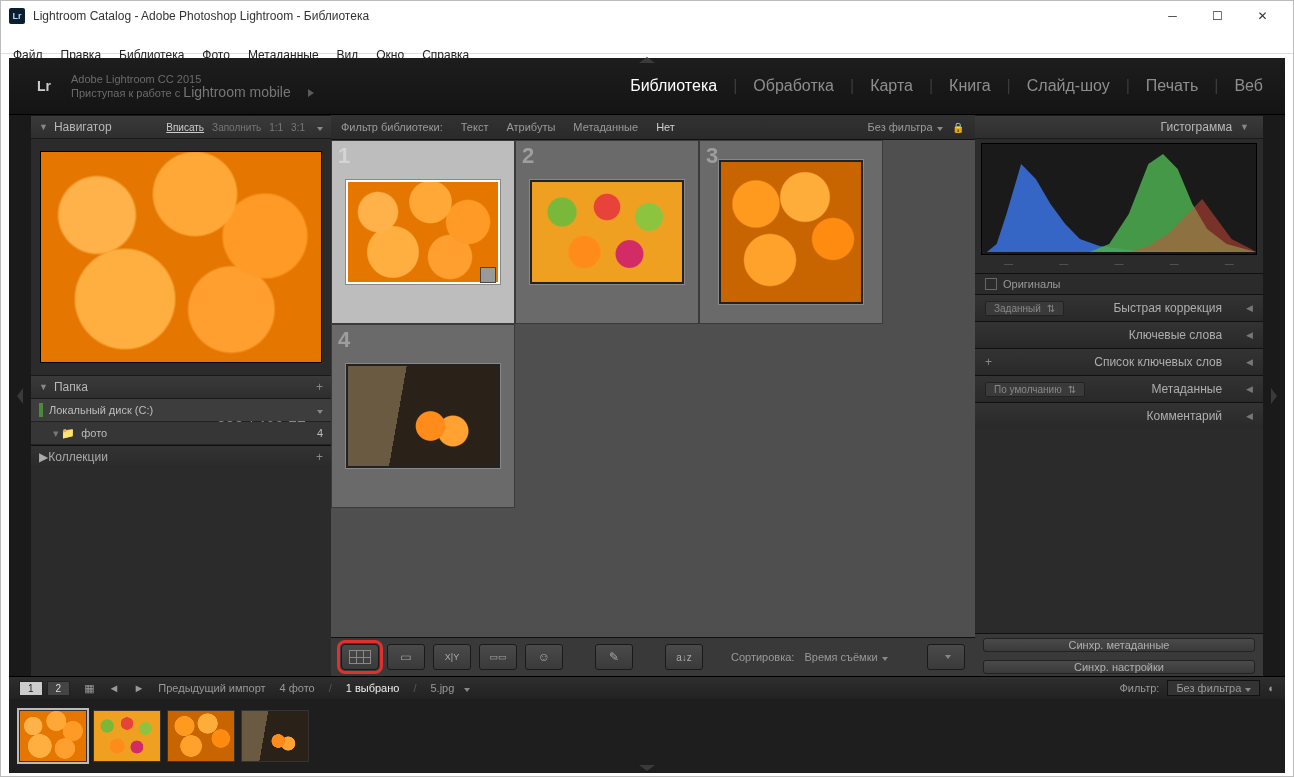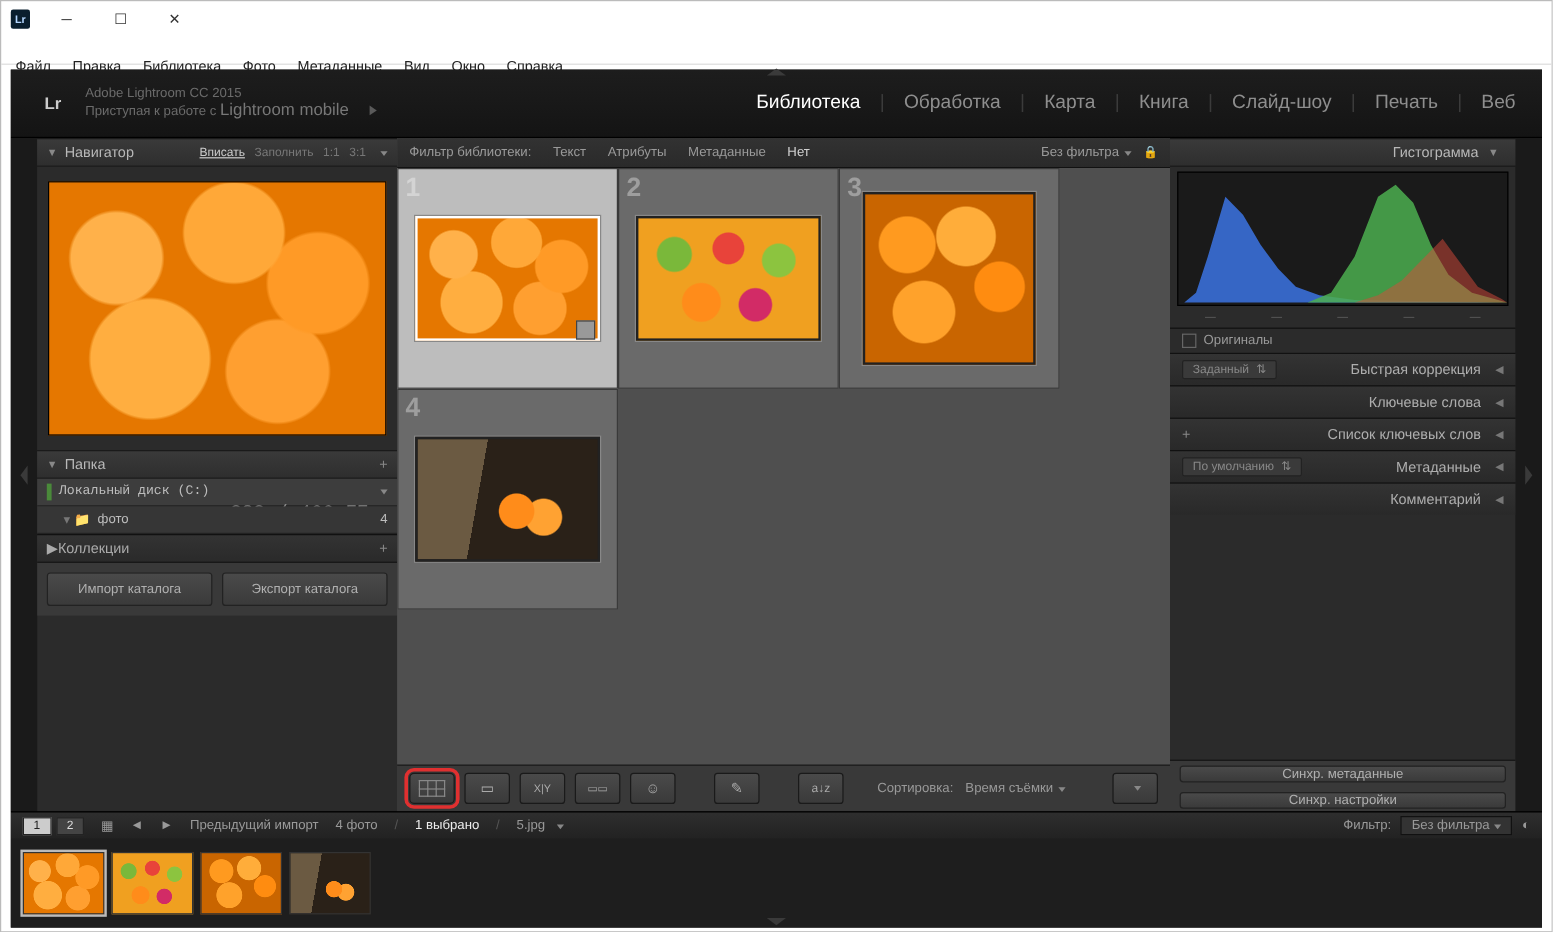--- a/index.html
+++ b/index.html
@@ -54,21 +54,21 @@
      radial-gradient(circle at 60% 25%, #ffad3a 0 18%, transparent 19%),
      radial-gradient(circle at 80% 55%, #ff8c10 0 15%, transparent 16%),
      radial-gradient(circle at 35% 70%, #ffa22b 0 19%, transparent 20%),
      #c96500;}
   .still-life { background:
      radial-gradient(circle at 55% 60%, #ff8c1a 0 14%, transparent 15%),
      radial-gradient(circle at 70% 65%, #ffa232 0 12%, transparent 13%),
      linear-gradient(100deg, #6b5a42 0 35%, transparent 35%),
      #2a2118;}
   .folder-row { height:22px; display:flex; align-items:center; background:#363636; padding:0 8px; font-size:11px; color:#bdbdbd; border-bottom:1px solid #222;}
-  .folder-row.sel { background:#3d3d3d;font-family:Liberation Mono, monospace;}
+  .folder-row.sel { background:#3d3d3d;}
   .folder-tag { width:4px; height:14px; background:#4a8a3a; margin-right:6px;}
   .plus { margin-left:auto; color:#888;}
   .collapsed-h { height:22px; background:linear-gradient(#333,#2a2a2a); display:flex; align-items:center; padding:0 8px; font-size:12px; color:#aaa; border-top:1px solid #111;}
   .btn-row { display:flex; gap:8px; padding:8px; background:#393939; border-top:1px solid #111;}
   .btn { flex:1; height:26px; background:linear-gradient(#4a4a4a,#3a3a3a); border:1px solid #222; border-radius:3px; display:flex; align-items:center; justify-content:center; font-size:11px; color:#b0b0b0;}
   .filter-bar { height:24px; background:linear-gradient(#323232,#2a2a2a); display:flex; align-items:center; padding:0 10px; font-size:11px; color:#9a9a9a; gap:18px; border-bottom:1px solid #111;}
   .filter-bar .none { color:#d0d0d0;}
   .filter-bar .right-side { margin-left:auto; display:flex; align-items:center; gap:10px;}
   .grid-area { flex:1; background:#4f4f4f; overflow:hidden; position:relative;}
   .grid-wrap { display:grid; grid-template-columns:repeat(3, 184px); grid-auto-rows:184px; gap:0;}
@@ -88,41 +88,42 @@
     linear-gradient(#888,#888) 0 0/1px 100% no-repeat,
     linear-gradient(#888,#888) 33% 0/1px 100% no-repeat,
     linear-gradient(#888,#888) 66% 0/1px 100% no-repeat,
     linear-gradient(#888,#888) 100% 0/1px 100% no-repeat;}
   .sort-area { margin-left:20px; display:flex; align-items:center; gap:10px; font-size:11px; color:#999;}
   .histogram { height:110px; margin:4px 6px; background:#1a1a1a; border:1px solid #000; position:relative; overflow:hidden;}
   .histo-svg { width:100%; height:100%; }
   .histo-ticks { height:14px; display:flex; justify-content:space-around; font-size:9px; color:#666; padding:0 6px;}
   .histo-row { height:20px; display:flex; align-items:center; padding:0 10px; font-size:11px; color:#999; border-top:1px solid #111;}
   .checkbox { width:10px; height:10px; border:1px solid #666; margin-right:6px;}
-  .r-sect { height:26px; background:linear-gradient(#333,#292929); display:flex; align-items:center; padding:0 10px; font-size:12px; color:#aeaeae; border-top:1px solid #111; justify-content:flex-end; gap:12px;}
+  .r-sect { height:26px; background:linear-gradient(#333,#292929); display:flex; align-items:center; padding:0 10px; font-size:12px; color:#aeaeae; border-top:1px solid #111; justify-content:flex-end; gap:24px;}
   .r-sect .left-pill { margin-right:auto; padding:1px 8px; background:#3a3a3a; border:1px solid #222; border-radius:2px; font-size:10px; color:#888; display:flex; align-items:center; gap:6px;}
   .r-sect .tri { font-size:9px; color:#777;}
   .sync-row { height:34px; background:#393939; display:flex; gap:8px; padding:4px 8px; border-top:1px solid #111;flex-direction:column;}
   .filmstrip-bar { height:22px; background:linear-gradient(#2e2e2e,#222); display:flex; align-items:center; padding:0 10px; font-size:11px; color:#999; gap:14px; border-top:1px solid #000;}
   .page-badge { padding:1px 8px; background:#444; border:1px solid #222; color:#ddd; font-size:10px;}
   .page-badge.cur { background:#ccc; color:#222;}
   .filmstrip { height:66px; background:#1e1e1e; display:flex; align-items:center; padding:4px 10px; gap:6px;}
   .fs-thumb { width:66px; height:50px; border:1px solid #333;}
   .fs-thumb.sel { outline:2px solid #bbb;}
   .lock-icon::before { content:"🔒"; font-size:10px; color:#777;}
   .dd::after { content:""; display:inline-block; margin-left:4px; border-left:3px solid transparent; border-right:3px solid transparent; border-top:4px solid #888;}
   .fs-right { margin-left:auto; display:flex; align-items:center; gap:8px;}
 </style>
 </head>
 <body>
 
 <div class="window">
 
   <div class="titlebar">
     <div class="app-icon">Lr</div>
+    <div class="title">Lightroom Catalog - Adobe Photoshop Lightroom - Библиотека</div>
     <div class="win-btn">─</div>
     <div class="win-btn">☐</div>
     <div class="win-btn">✕</div>
   </div>
 
   <div class="menubar">
     <span>Файл</span>
     <span>Правка</span>
     <span>Библиотека</span>
     <span>Фото</span>
@@ -195,24 +196,20 @@
         </div>
         <div class="folder-row">
           <span style="margin-left:14px; color:#777">▾ 📁</span>
           <span style="margin-left:6px">фото</span>
           <span style="margin-left:auto">4</span>
         </div>
         <div class="collapsed-h">
           <span class="arrow">▶</span>
           <span>Коллекции</span>
           <span class="plus">+</span>
-        </div>
-        <div class="btn-row">
-          <div class="btn">Импорт каталога</div>
-          <div class="btn">Экспорт каталога</div>
         </div>
       </div>
 
       <div class="center">
         <div class="filter-bar">
           <span>Фильтр библиотеки:</span>
           <span>Текст</span>
           <span>Атрибуты</span>
           <span>Метаданные</span>
           <span class="none">Нет</span>

